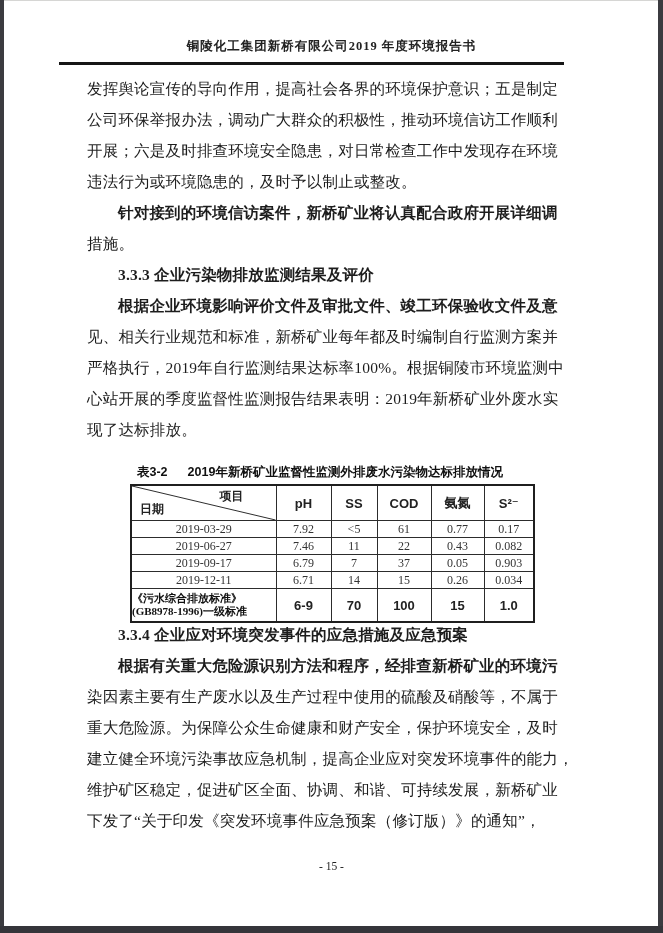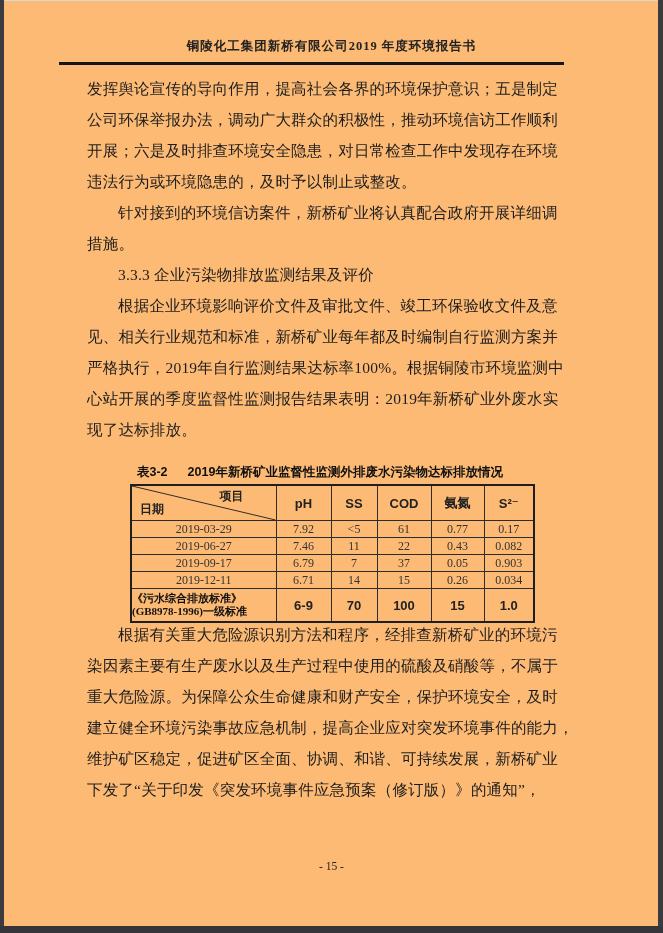--- a/index.html
+++ b/index.html
@@ -1,33 +1,33 @@
 <!DOCTYPE html>
 <html lang="zh"><head>
 <meta charset="utf-8">
 <style>
   html,body{margin:0;padding:0;}
   body{background:#888;}
-  .page{position:relative;width:663px;height:933px;background:#fdba74;overflow:hidden;
+  .page{position:relative;width:663px;height:933px;background:#ffffff;overflow:hidden;
         font-family:"Liberation Serif","DejaVu Serif",serif;}
   
   .edge-left{position:absolute;left:0;top:0;width:4px;height:100%;background:#3b3b40;}
   .edge-right{position:absolute;right:0;top:0;width:5px;height:100%;background:#3b3b40;}
   .edge-bottom{position:absolute;left:0;bottom:0;width:100%;height:7px;background:#35353a;}
   .edge-top{position:absolute;left:0;top:0;width:100%;height:1px;background:#d6d6d4;}
 
   .header-title{position:absolute;top:38px;left:0;width:100%;text-align:center;
     font-weight:bold;font-size:12.5px;letter-spacing:1px;color:#222;}
   .header-rule{position:absolute;top:62px;left:59px;width:505px;height:3px;background:#161616;}
 
   .text-block{position:absolute;left:87px;width:500px;font-size:15.5px;line-height:31px;color:#1d1d1d;}
   .text-block.top{top:73px;}
   .text-block.bottom{top:619px;}
   .line{height:31px;white-space:nowrap;letter-spacing:0.2px;}
-  .line.indent{padding-left:31px;}
+  .line.indent{padding-left:31px;font-weight:bold;}
 
   .table-caption{position:absolute;top:464px;left:137px;display:flex;gap:20px;
     font-family:"Liberation Sans","DejaVu Sans",sans-serif;font-weight:bold;font-size:12.5px;color:#101010;}
 
   .monitoring-table{position:absolute;top:484px;left:130px;border-collapse:collapse;table-layout:fixed;width:403px;}
   .monitoring-table,
   .monitoring-table th,.monitoring-table td{border:1px solid #2c2c2c;}
   .monitoring-table{border-width:2px;border-color:#1f1f1f;}
   .monitoring-table th,.monitoring-table td{padding:0;text-align:center;vertical-align:middle;color:#222;}
   thead th{height:34px;font-family:"Liberation Sans","DejaVu Sans",sans-serif;font-weight:bold;font-size:13px;}
@@ -165,20 +165,21 @@
         <td class="val">70</td>
         <td class="val">100</td>
         <td class="val">15</td>
         <td class="val">1.0</td>
       </tr>
     </tbody>
   </table>
 
   <div class="text-block bottom">
 
+      <div class="line indent">3.3.4 企业应对环境突发事件的应急措施及应急预案</div>
 
       <div class="line indent">根据有关重大危险源识别方法和程序，经排查新桥矿业的环境污</div>
 
       <div class="line">染因素主要有生产废水以及生产过程中使用的硫酸及硝酸等，不属于</div>
 
       <div class="line">重大危险源。为保障公众生命健康和财产安全，保护环境安全，及时</div>
 
       <div class="line">建立健全环境污染事故应急机制，提高企业应对突发环境事件的能力，</div>
 
       <div class="line">维护矿区稳定，促进矿区全面、协调、和谐、可持续发展，新桥矿业</div>

